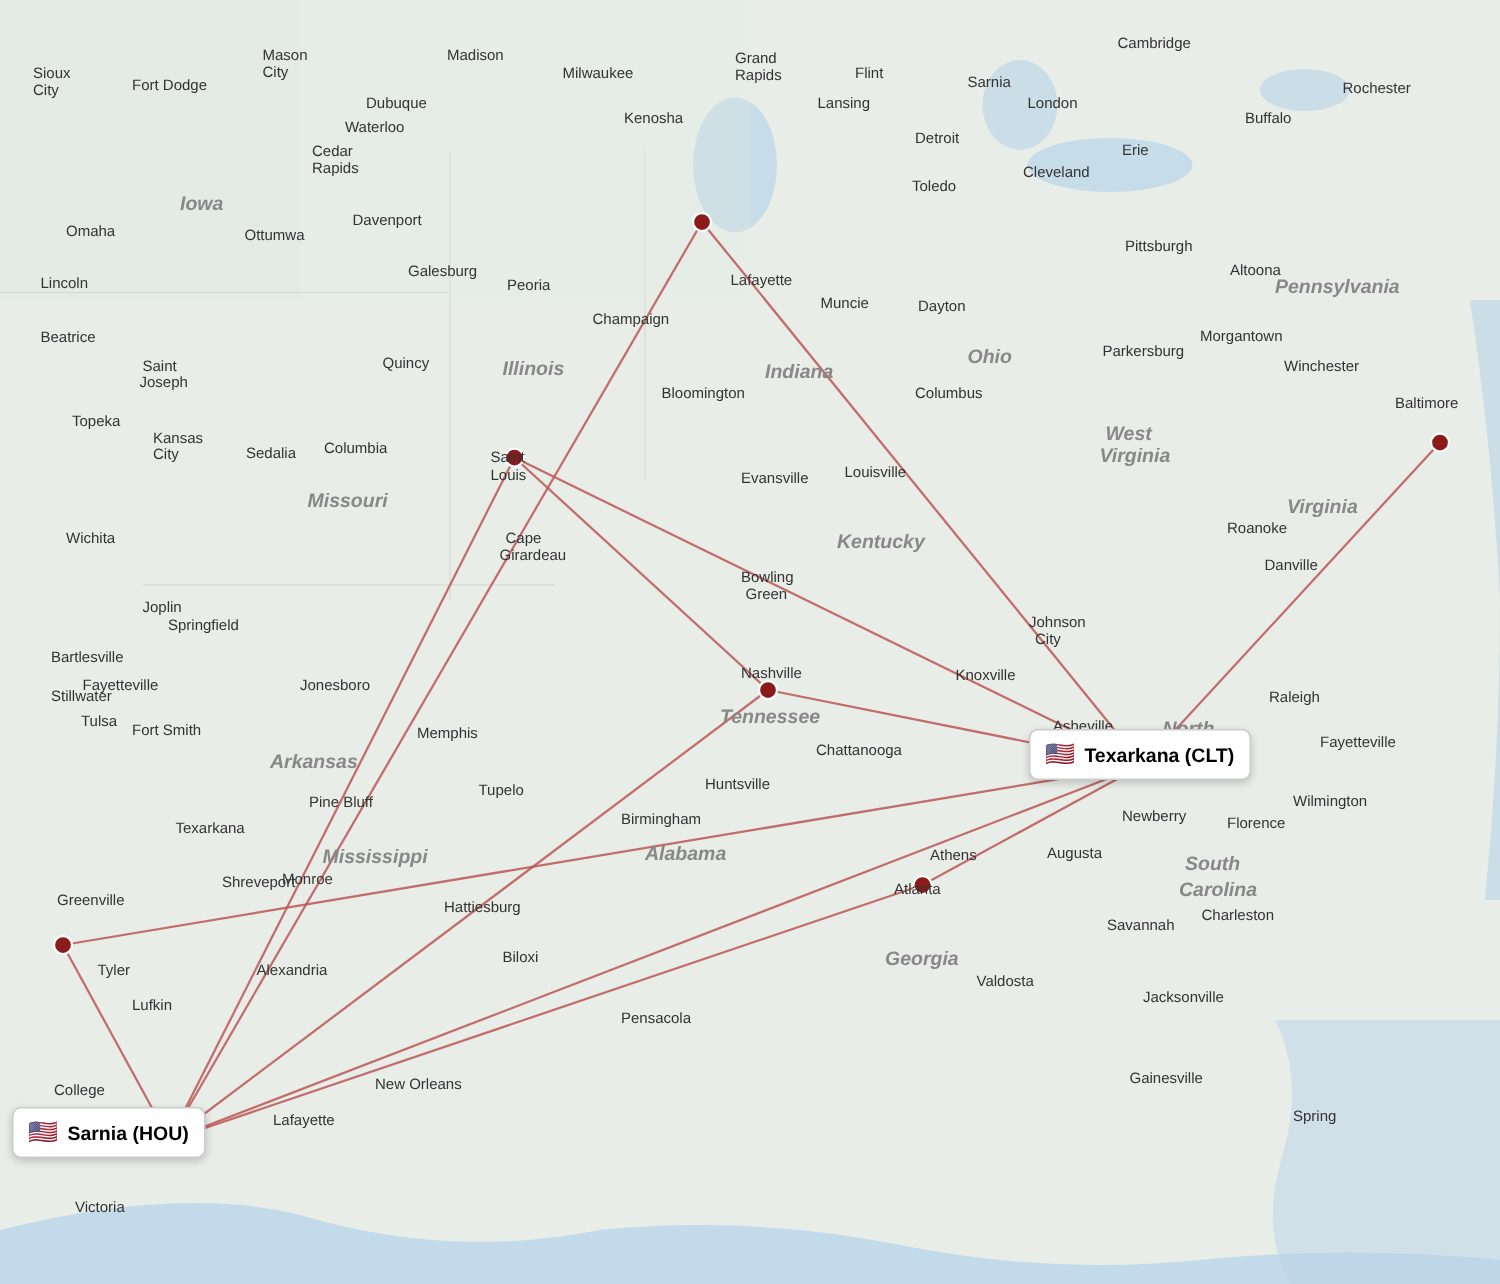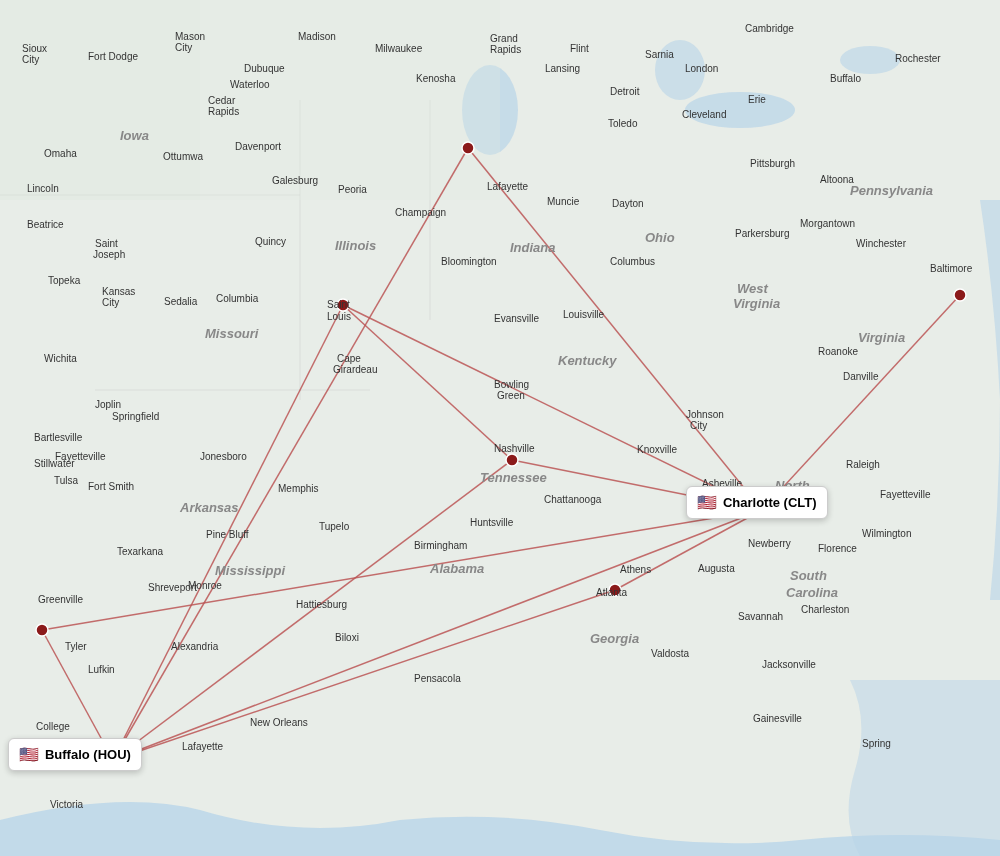--- a/index.html
+++ b/index.html
@@ -258,20 +258,20 @@
     <text x="250" y="726" class="city-label">New Orleans</text>
     <text x="182" y="750" class="city-label">Lafayette</text>
     <text x="50" y="808" class="city-label">Victoria</text>
     <text x="862" y="747" class="city-label">Spring</text>
     <text x="610" y="95" class="city-label">Detroit</text>
     <text x="505" y="458" class="city-label"></text>
   </svg>
 
   <div class="airport-tooltip" style="left: 8px; top: 738px;">
     <span class="flag">🇺🇸</span>
-    <span>Buffalo (HOU)</span>
+    <span>Sarnia (HOU)</span>
   </div>
 
   <div class="airport-tooltip" style="left: 686px; top: 486px;">
     <span class="flag">🇺🇸</span>
-    <span>Charlotte (CLT)</span>
+    <span>Texarkana (CLT)</span>
   </div>
 </div>
 
 </body></html>

